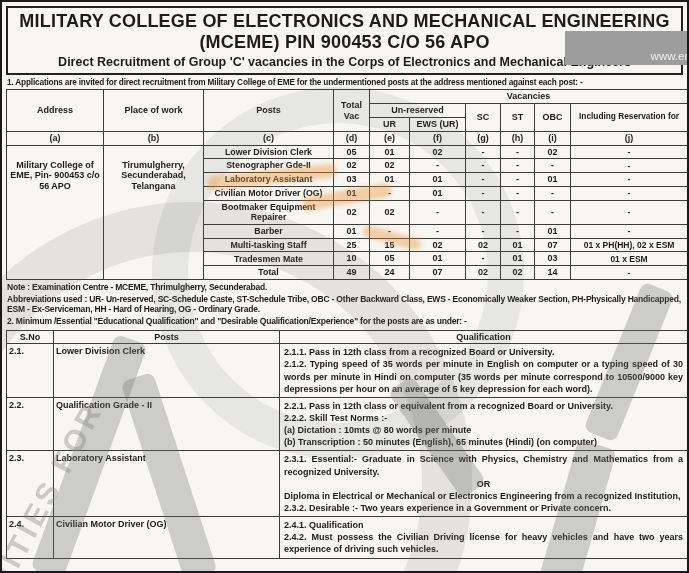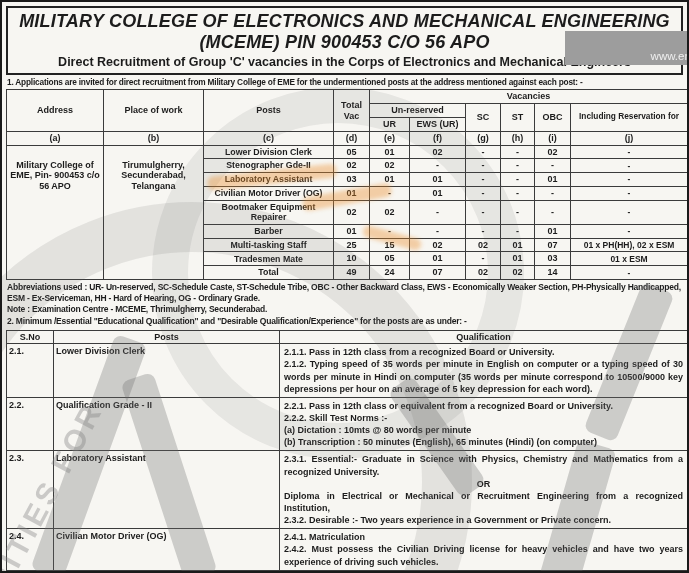--- a/index.html
+++ b/index.html
@@ -4,21 +4,21 @@
 <style>
   html,body { margin:0; padding:0; background:#d9d9d9; }
   .page {
     position:relative; width:689px; height:573px; overflow:hidden;
     background:#f7f6f2; border:2px solid #1a1a1a; box-sizing:border-box;
     font-family:"Liberation Sans", sans-serif; color:#1c1c1c; font-weight:700;
   }
   .content { position:relative; z-index:1; padding-top:3px; }
 
   .titlebox { margin:1px 4px 2px; border:2px solid #222; text-align:center; padding:3px 2px 4px; }
-  .title    { font-size:18px; line-height:1.15; letter-spacing:.2px;font-style:italic; }
+  .title    { font-size:18px; line-height:1.15; letter-spacing:.2px; }
   .subtitle { font-size:12.5px; margin-top:3px; }
 
   .intro { font-size:8.3px; letter-spacing:-.2px; white-space:nowrap; overflow:hidden; margin:2px 5px 2px; }
 
   table { border-collapse:collapse; table-layout:fixed; width:681px; margin:0 4px; }
   th,td { border:1px solid #3b3b3b; font-size:9px; padding:1px 2px; text-align:center;
           vertical-align:middle; line-height:1.2; overflow:hidden; }
   .small-h { font-size:8.3px;margin-top:36px; }
   .addr-cell,.place-cell { vertical-align:top; padding-top:14px; }
   .post-cell { font-size:8.8px; }
@@ -218,22 +218,22 @@
             <td class="ews-cell">07</td>
             <td class="sc-cell">02</td>
             <td class="st-cell">02</td>
             <td class="obc-cell">14</td>
             <td class="incl-cell">-</td>
           </tr>
         </tbody>
     </table>
 
     <div class="notes">
+      <div>Note : Examination Centre - MCEME, Thrimulgherry, Secunderabad.</div>
       <div>Abbreviations used : UR- Un-reserved, SC-Schedule Caste, ST-Schedule Tribe, OBC - Other Backward Class, EWS - Economically Weaker Section, PH-Physically Handicapped, ESM - Ex-Serviceman, HH - Hard of Hearing, OG - Ordinary Grade.</div>
-      <div>Note : Examination Centre - MCEME, Thrimulgherry, Secunderabad.</div>
       <div>2. Minimum /Essential "Educational Qualification" and "Desirable Qualification/Experience" for the posts are as under: -</div>
     </div>
 
     <table class="qtable">
       <colgroup>
         <col style="width:47px">
           <col style="width:226px">
           <col style="width:408px">
       </colgroup>
       <thead>
@@ -261,29 +261,29 @@
               <div class="qline">(a) Dictation : 10mts @ 80 words per minute</div>
               <div class="qline">(b) Transcription : 50 minutes (English), 65 minutes (Hindi) (on computer)</div>
             </td>
           </tr>
           <tr>
             <td class="sno-cell">2.3.</td>
             <td class="qpost-cell">Laboratory Assistant</td>
             <td class="qual-cell">
               <div class="qline">2.3.1. Essential:- Graduate in Science with Physics, Chemistry and Mathematics from a recognized University.</div>
               <div class="qline or-line">OR</div>
-              <div class="qline">Diploma in Electrical or Mechanical or Recruitment Engineering from a recognized Institution,</div>
+              <div class="qline">Diploma in Electrical or Mechanical or Electronics Engineering from a recognized Institution,</div>
               <div class="qline">2.3.2. Desirable :- Two years experience in a Government or Private concern.</div>
             </td>
           </tr>
           <tr>
             <td class="sno-cell">2.4.</td>
             <td class="qpost-cell">Civilian Motor Driver (OG)</td>
             <td class="qual-cell">
-              <div class="qline">2.4.1. Matriculation</div>
+              <div class="qline">2.4.1. Qualification</div>
               <div class="qline">2.4.2. Must possess the Civilian Driving license for heavy vehicles and have two years experience of driving such vehicles.</div>
             </td>
           </tr>
         </tbody>
     </table>
 
   </div>
 </div>
 
 </body></html>

